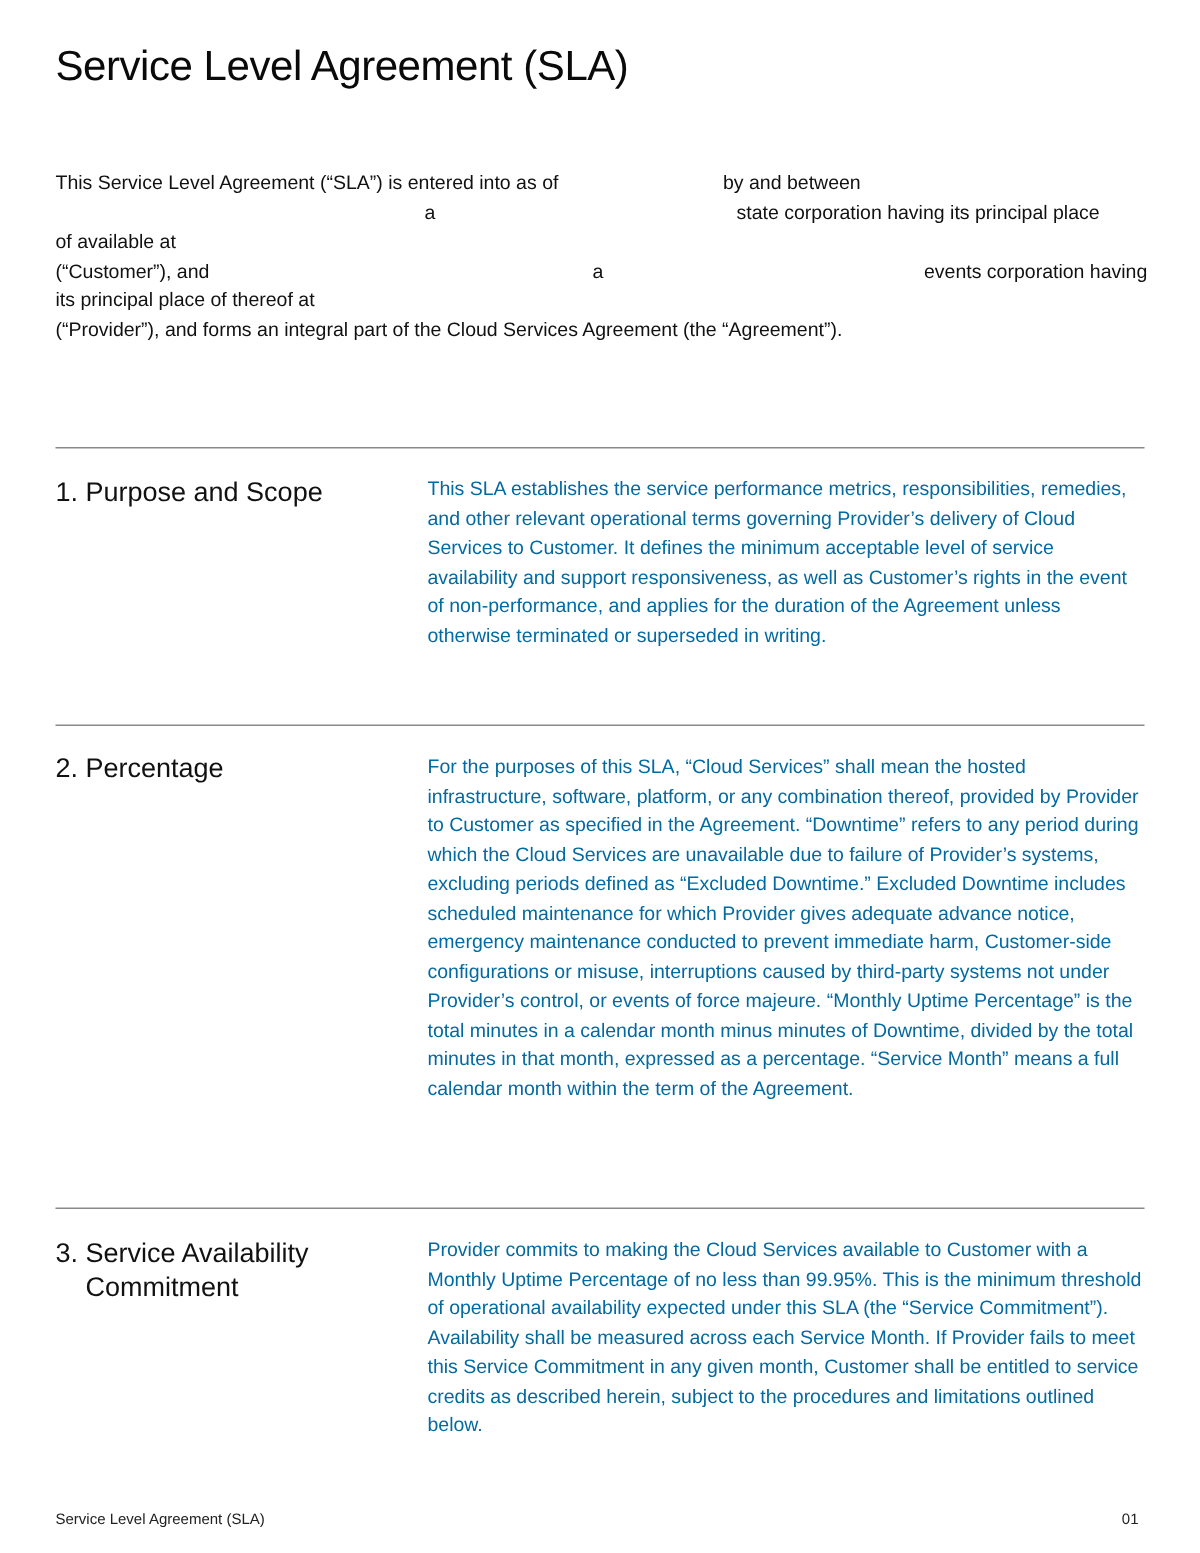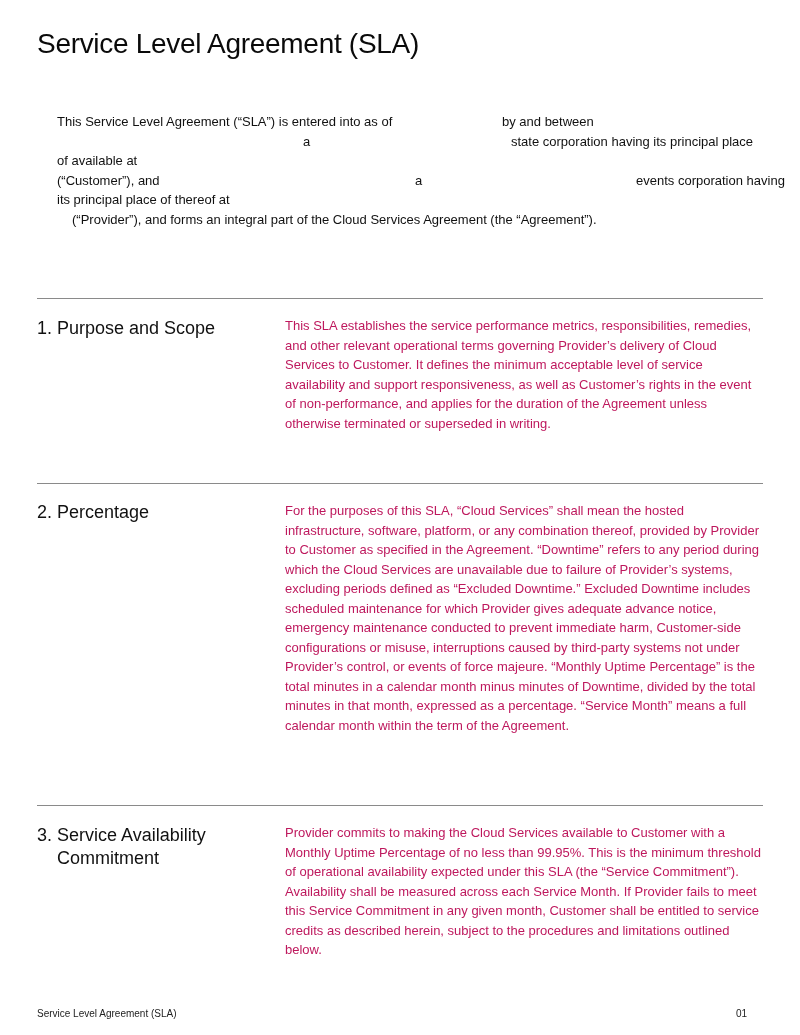--- a/index.html
+++ b/index.html
@@ -26,21 +26,20 @@
       color: #0a0a0a;
       font-family: "Liberation Sans", sans-serif;
     }
     .intro {
       position: absolute;
       left: 37px;
       top: 112px;
       width: 726px;
       font-size: 13px;
       line-height: 19.5px;
-      margin-left: 20px;
     }
     .intro .line {
       position: relative;
       height: 19.5px;
       white-space: nowrap;
     }
     .intro .seg {
       position: absolute;
       top: 0;
     }
@@ -67,41 +66,41 @@
     .section-heading .label {
       display: block;
       margin-left: 20px;
     }
     .section-body {
       position: absolute;
       left: 285px;
       width: 480px;
       font-size: 13px;
       line-height: 19.5px;
-      color: #be185d;
+      color: #0369a1;
     }
     .section-body b {
       font-weight: normal;
     }
     .footer {
       position: absolute;
       left: 37px;
       top: 1008px;
       width: 726px;
       font-size: 10px;
       color: #222222;
     }
     .footer .footer-left {
       position: absolute;
       left: 0;
       top: 0;
     }
     .footer .footer-right {
       position: absolute;
-      right: 16px;
+      right: 4px;
       top: 0;
     }
   </style>
 </head>
 <body>
 
 <h1 class="page-title">Service Level Agreement (SLA)</h1>
 
 <div class="intro">
   <div class="line">
@@ -117,21 +116,21 @@
   </div>
   <div class="line">
     <span class="seg" style="left:0">(“Customer”), and</span>
     <span class="seg" style="left:358px">a</span>
     <span class="seg" style="left:579px">events corporation having</span>
   </div>
   <div class="line">
     <span class="seg" style="left:0">its principal place of thereof at</span>
   </div>
   <div class="line">
-    <span class="seg" style="left:15px">(“Provider”), and forms an integral part of the Cloud Services Agreement (the “Agreement”).</span>
+    <span class="seg" style="left:0">(“Provider”), and forms an integral part of the Cloud Services Agreement (the “Agreement”).</span>
   </div>
 </div>
 
 <div class="divider" style="top:298px"></div>
 <div class="section-heading" style="top:317px">
   <span class="num">1.</span>
   <span class="label">Purpose and Scope</span>
 </div>
 <div class="section-body" style="top:316px">This SLA establishes the service performance metrics, responsibilities, remedies, and other relevant operational terms governing Provider’s delivery of Cloud Services to Customer. It defines the minimum acceptable level of service availability and support responsiveness, as well as Customer’s rights in the event of non-performance, and applies for the duration of the Agreement unless otherwise terminated or superseded in writing.</div>
 

